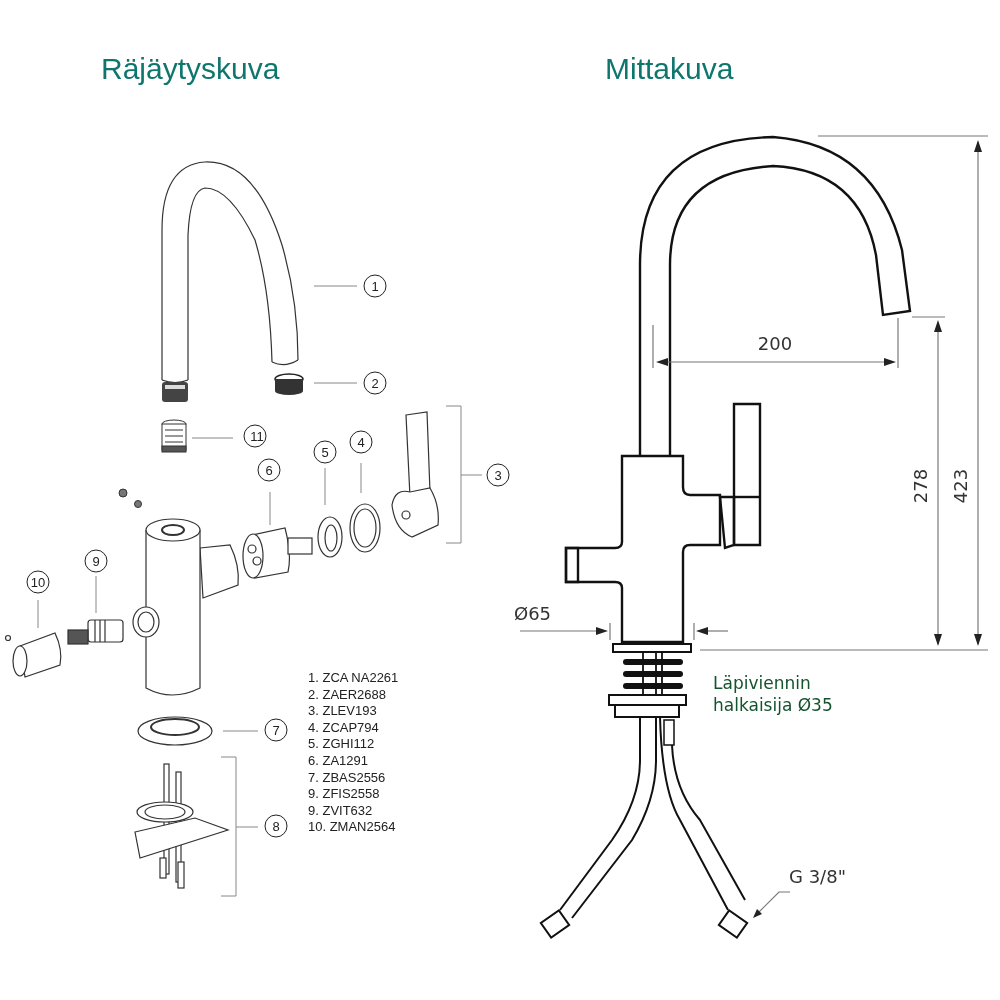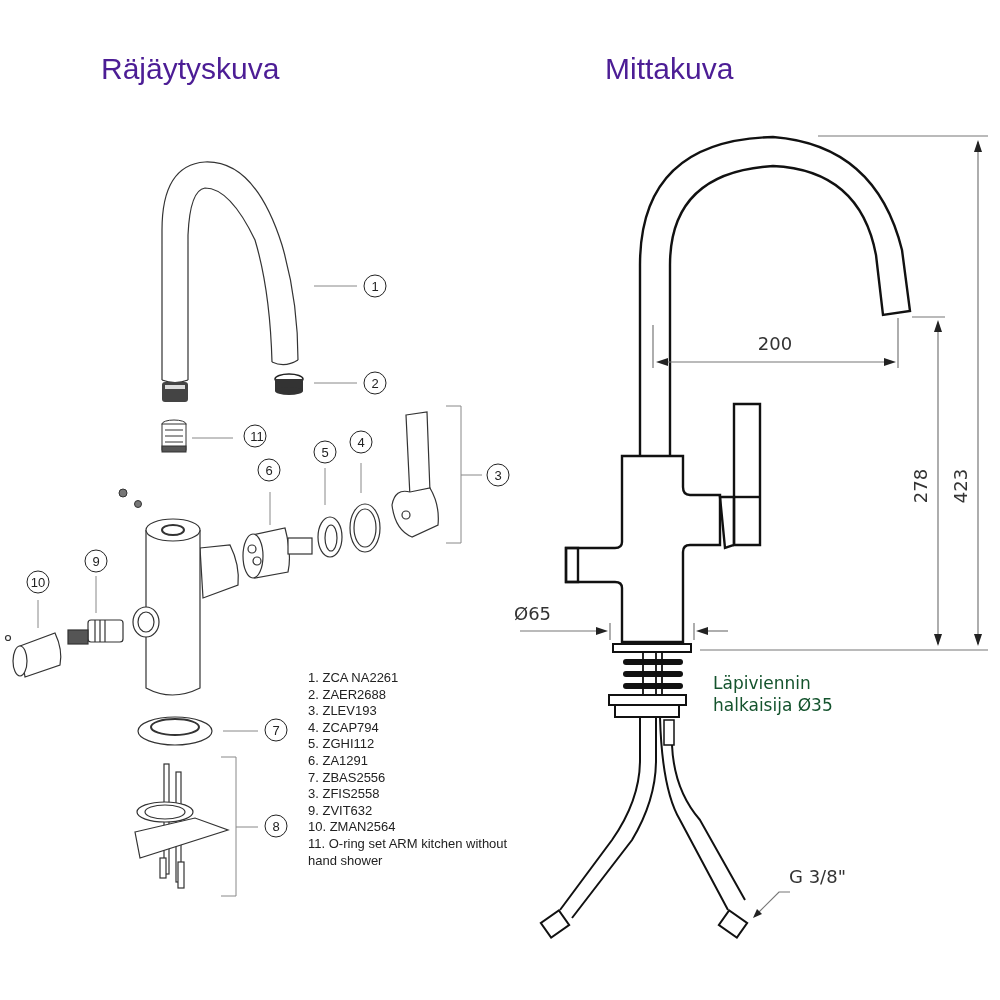--- a/index.html
+++ b/index.html
@@ -1,17 +1,17 @@
 <!DOCTYPE html>
 <html><head>
 <meta charset="utf-8">
 <style>
   html,body{margin:0;padding:0;background:#fff;}
   body{width:1000px;height:1000px;position:relative;overflow:hidden;font-family:"Liberation Sans",sans-serif;}
-  .title{position:absolute;top:52px;font-family:"Liberation Sans",sans-serif;font-size:30px;color:#4c1d95;}
+  .title{position:absolute;top:52px;font-family:"Liberation Sans",sans-serif;font-size:30px;color:#0f766e;}
   #t-left{left:101px;}
   #t-right{left:605px;}
   svg{position:absolute;left:0;top:0;}
   .lbl{font-family:"Liberation Sans",sans-serif;font-size:13px;fill:#222;}
   .dim{font-family:"DejaVu Sans",sans-serif;font-size:18px;fill:#333;}
   .note{position:absolute;font-family:"DejaVu Sans",sans-serif;font-size:17px;color:#14532d;line-height:22px;}
   #parts{position:absolute;left:308px;top:670px;font-size:13px;line-height:16.6px;color:#222;font-family:"Liberation Sans",sans-serif;width:230px;}
   #parts div{white-space:nowrap;}
   #parts div.wrap{white-space:normal;}
 </style>
@@ -251,17 +251,16 @@
 </div>
 
 <div id="parts">
   <div>1. ZCA NA2261</div>
   <div>2. ZAER2688</div>
   <div>3. ZLEV193</div>
   <div>4. ZCAP794</div>
   <div>5. ZGHI112</div>
   <div>6. ZA1291</div>
   <div>7. ZBAS2556</div>
-  <div>3. ZFIS2558</div>
+  <div>9. ZFIS2558</div>
   <div>9. ZVIT632</div>
   <div>10. ZMAN2564</div>
-  <div class="wrap">11. O-ring set ARM kitchen without hand shower</div>
 </div>
 
 </body></html>

